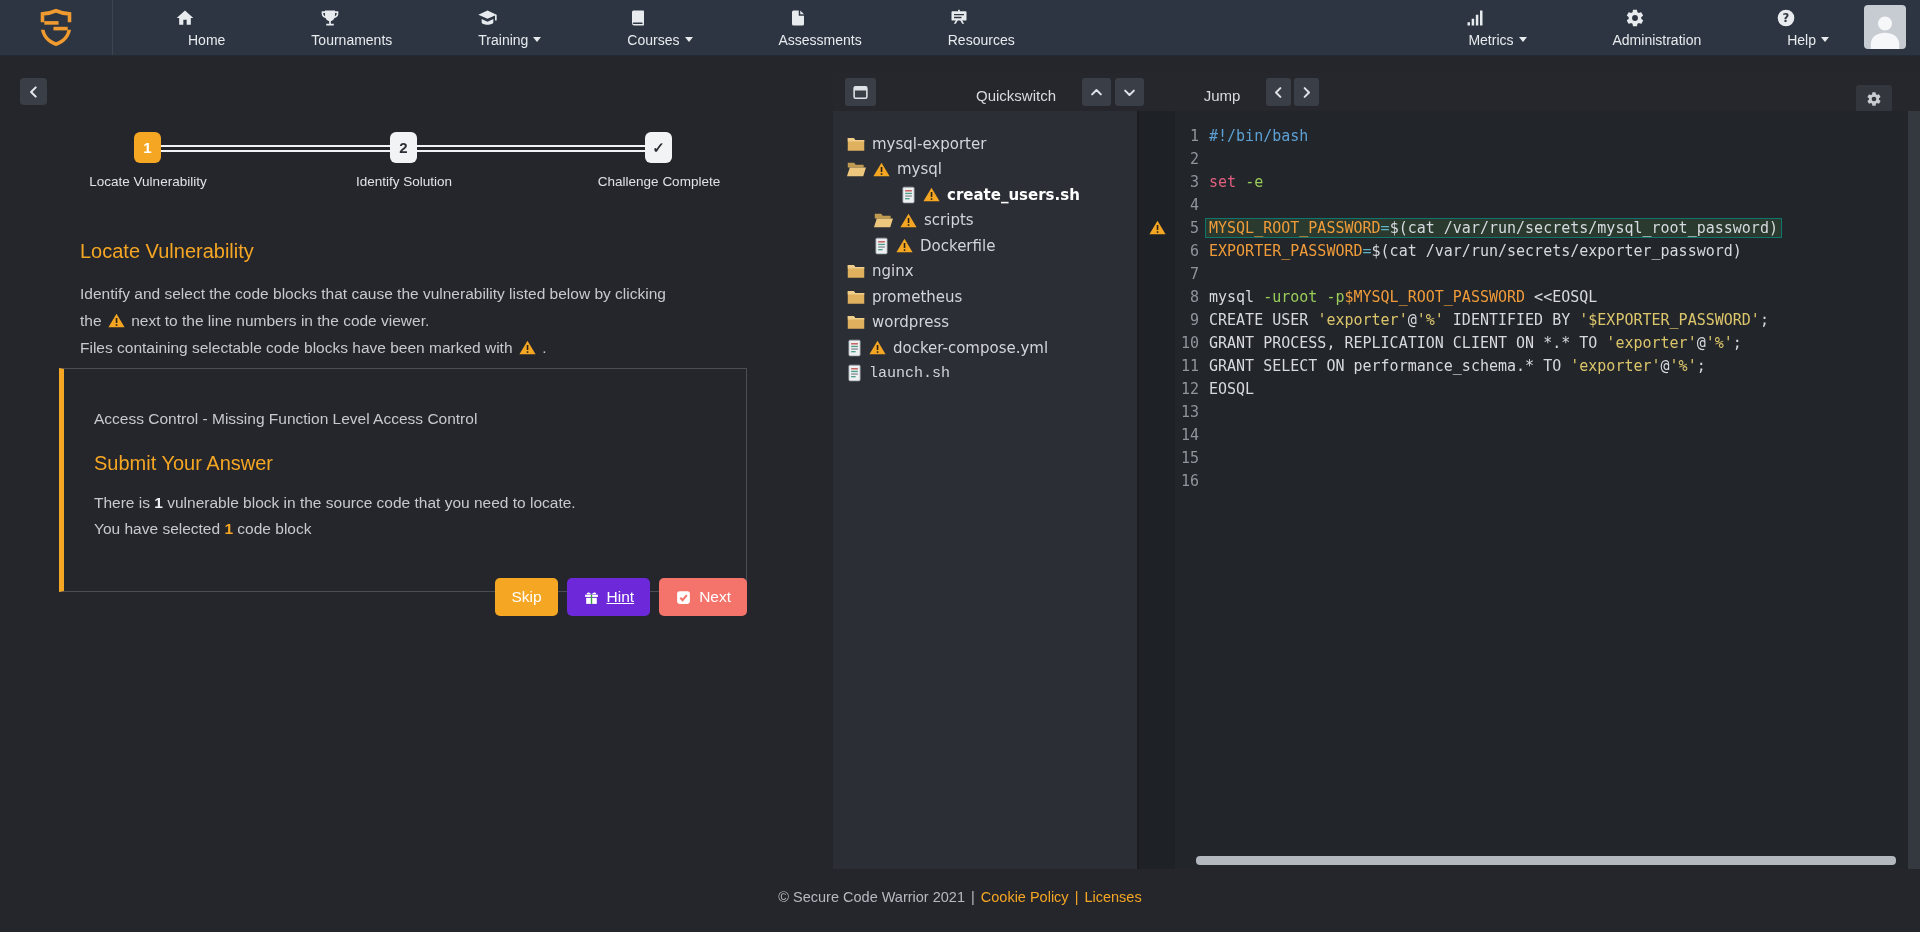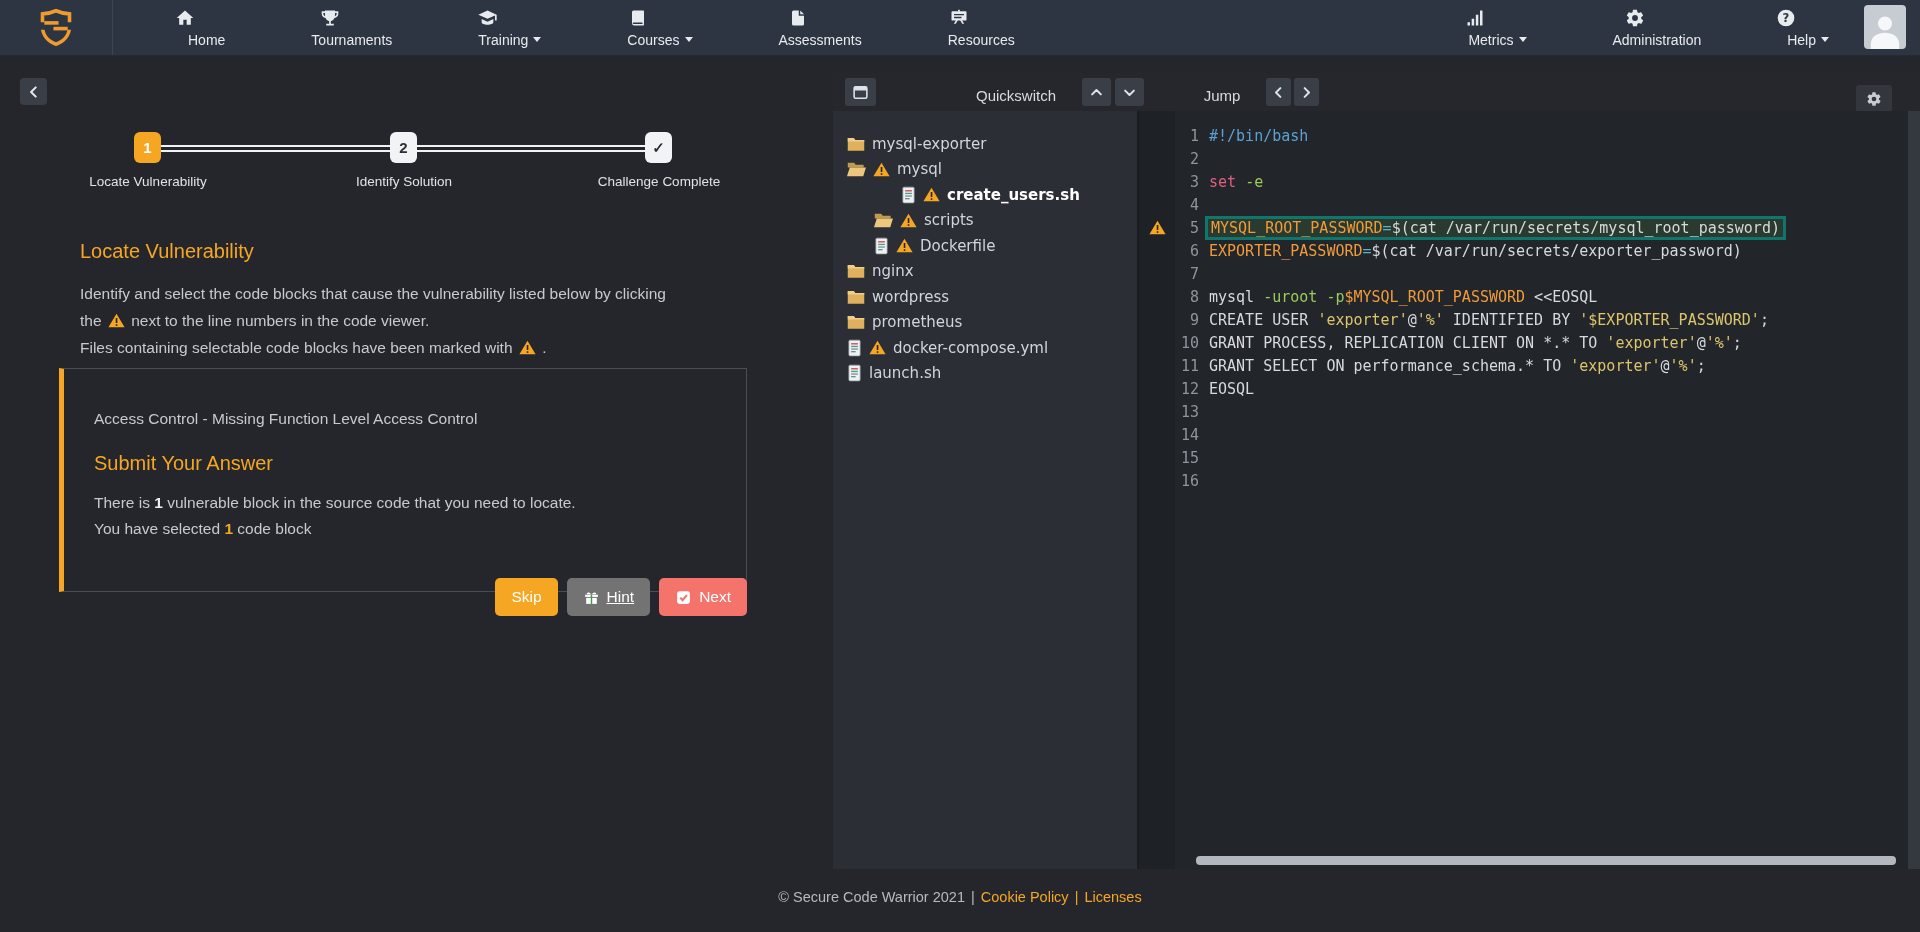--- a/index.html
+++ b/index.html
@@ -48,21 +48,21 @@
   .submit-lines{margin-top:15px;font-size:15.5px;line-height:26px;color:#c6c9ce;}
   .tok-b{font-weight:bold;color:#eceef1;}
   .tok-accent{color:#f5a623;}
 
   .action-row{position:absolute;left:59px;top:578px;width:688px;display:flex;
               justify-content:flex-end;gap:9px;}
   .btn{height:38px;border:none;border-radius:5px;color:#fff;font-size:15.5px;
        font-family:"Liberation Sans",sans-serif;padding:0 16px;display:flex;align-items:center;
        gap:7px;cursor:pointer;}
   .btn-skip{background:#f5a623;}
-  .btn-hint{background:#737373;text-decoration:underline;}
+  .btn-hint{background:#6d28d9;text-decoration:underline;}
   .btn-next{background:#f4736b;}
 
   
   .panel-header{position:absolute;left:833px;top:73px;width:1087px;height:38px;background:#26272d;}
   .ph-btn{position:absolute;top:5px;height:28px;background:#3a3e46;border:none;border-radius:3px;
           display:flex;align-items:center;justify-content:center;cursor:pointer;padding:0;color:#dfe2e6;}
   .ph-label{position:absolute;top:14px;font-size:15px;color:#d8dbdf;text-align:center;}
   .gear-btn{position:absolute;left:1856px;top:85px;width:36px;height:27px;background:#33363c;
             border:none;border-radius:3px;display:flex;align-items:center;justify-content:center;
             cursor:pointer;color:#c9cdd2;}
@@ -79,21 +79,21 @@
 
   
   .code-panel{position:absolute;left:1139px;top:111px;width:781px;height:758px;background:#22252a;}
   .warn-col-bg{position:absolute;left:0;top:0;width:36px;height:100%;background:#1e2125;}
   .code-lines{position:absolute;left:0;top:13px;right:14px;
               font-family:"DejaVu Sans Mono",monospace;font-size:15px;}
   .code-row{height:23px;display:flex;align-items:center;}
   .warn-cell{width:36px;display:flex;align-items:center;justify-content:center;flex:none;}
   .num-cell{width:24px;flex:none;text-align:right;color:#8f959c;}
   .code-cell{padding-left:10px;white-space:pre;}
-  .hl{display:inline-block;background:rgba(62,110,58,0.30);border:3px solid #0f766e;
+  .hl{display:inline-block;background:rgba(62,110,58,0.30);border:1px solid #0f766e;
       padding:0 3px;margin-left:-4px;}
   .c-comment{color:#5ca0d3}.c-kw{color:#e0607e}.c-flag{color:#9acc5a}.c-var{color:#ef9b3a}
   .c-op{color:#5fb3c5}.c-str{color:#dcc66c}.c-plain{color:#d6d9de}
   .hscroll{position:absolute;left:57px;bottom:4px;width:700px;height:9px;background:#b3b7be;
            border-radius:4px;cursor:pointer;}
   .vscroll{position:absolute;right:0;top:0;width:12px;height:100%;background:#34383f;cursor:pointer;}
 
   
   .footer{position:absolute;left:0;top:869px;width:1920px;text-align:center;padding-top:20px;
           font-size:14.5px;color:#b6bac0;}
@@ -452,51 +452,51 @@
         </span>
         <span class="tname">nginx</span>
       </div>
       <div class="tree-row" style="padding-left: 14px;">
         <span class="ticon">
           <svg width="18" height="16" viewBox="0 0 24 20">
             <path d="M1 2h8l2 2.5h12V19H1z" fill="#dfb05e"></path>
             <path d="M1 2h8l2 2.5h12v2H1z" fill="#f0cd8a"></path>
           </svg>
         </span>
-        <span class="tname">wordpress</span>
+        <span class="tname">prometheus</span>
       </div>
       <div class="tree-row" style="padding-left: 14px;">
         <span class="ticon">
           <svg width="18" height="16" viewBox="0 0 24 20">
             <path d="M1 2h8l2 2.5h12V19H1z" fill="#dfb05e"></path>
             <path d="M1 2h8l2 2.5h12v2H1z" fill="#f0cd8a"></path>
           </svg>
         </span>
-        <span class="tname">prometheus</span>
+        <span class="tname">wordpress</span>
       </div>
       <div class="tree-row" style="padding-left: 14px;">
         <span class="ticon">
           <svg width="15" height="18" viewBox="0 0 20 24">
             <rect x="2.5" y="1.5" width="15" height="21" rx="1.5" fill="#eef0f2" stroke="#9aa0a8"></rect>
             <rect x="5.5" y="5.5" width="9" height="1.8" fill="#c0504d"></rect>
             <rect x="5.5" y="9" width="9" height="1.8" fill="#4f9e8a"></rect>
             <rect x="5.5" y="12.5" width="9" height="1.8" fill="#8a8f96"></rect>
             <rect x="5.5" y="16" width="6" height="1.8" fill="#4f9e8a"></rect>
           </svg>
         </span>
         <span class="twarn">
           <svg width="17" height="15" viewBox="0 0 24 21">
             <path d="M12 .8 23.4 20.2H.6z" fill="#f5a623"></path>
             <rect x="10.9" y="7" width="2.3" height="7" fill="#2a2217"></rect>
             <rect x="10.9" y="15.8" width="2.3" height="2.3" fill="#2a2217"></rect>
           </svg>
         </span>
         <span class="tname">docker-compose.yml</span>
       </div>
-      <div class="tree-row" style="padding-left: 14px;">
+      <div class="tree-row" style="padding-left: 14px; font-family: Liberation Mono, monospace;">
         <span class="ticon">
           <svg width="15" height="18" viewBox="0 0 20 24">
             <rect x="2.5" y="1.5" width="15" height="21" rx="1.5" fill="#eef0f2" stroke="#9aa0a8"></rect>
             <rect x="5.5" y="5.5" width="9" height="1.8" fill="#c0504d"></rect>
             <rect x="5.5" y="9" width="9" height="1.8" fill="#4f9e8a"></rect>
             <rect x="5.5" y="12.5" width="9" height="1.8" fill="#8a8f96"></rect>
             <rect x="5.5" y="16" width="6" height="1.8" fill="#4f9e8a"></rect>
           </svg>
         </span>
         <span class="tname">launch.sh</span>

